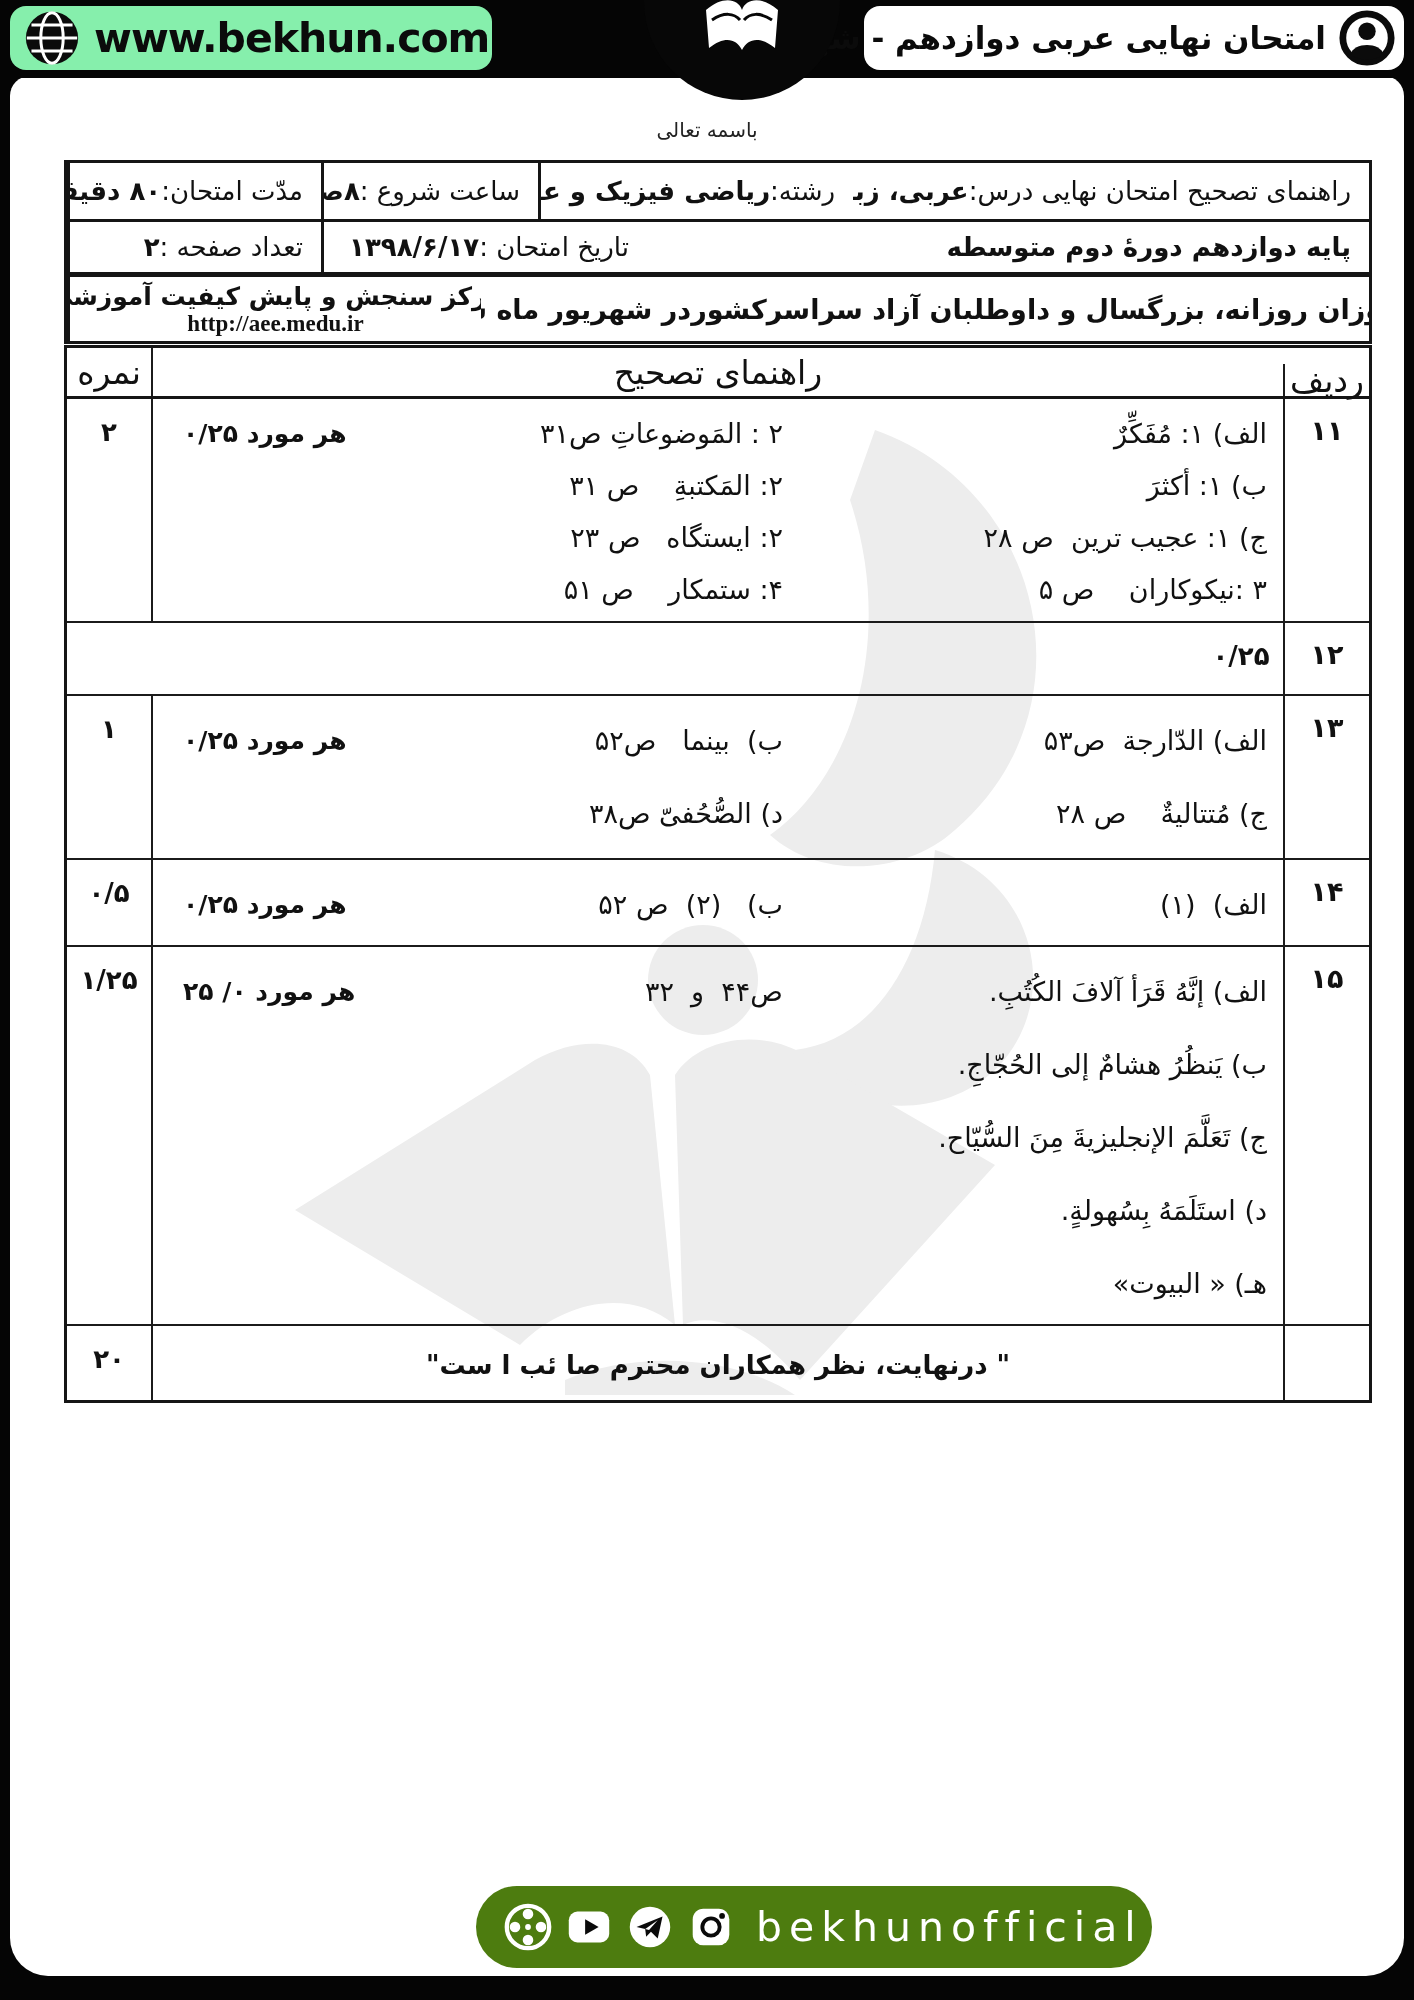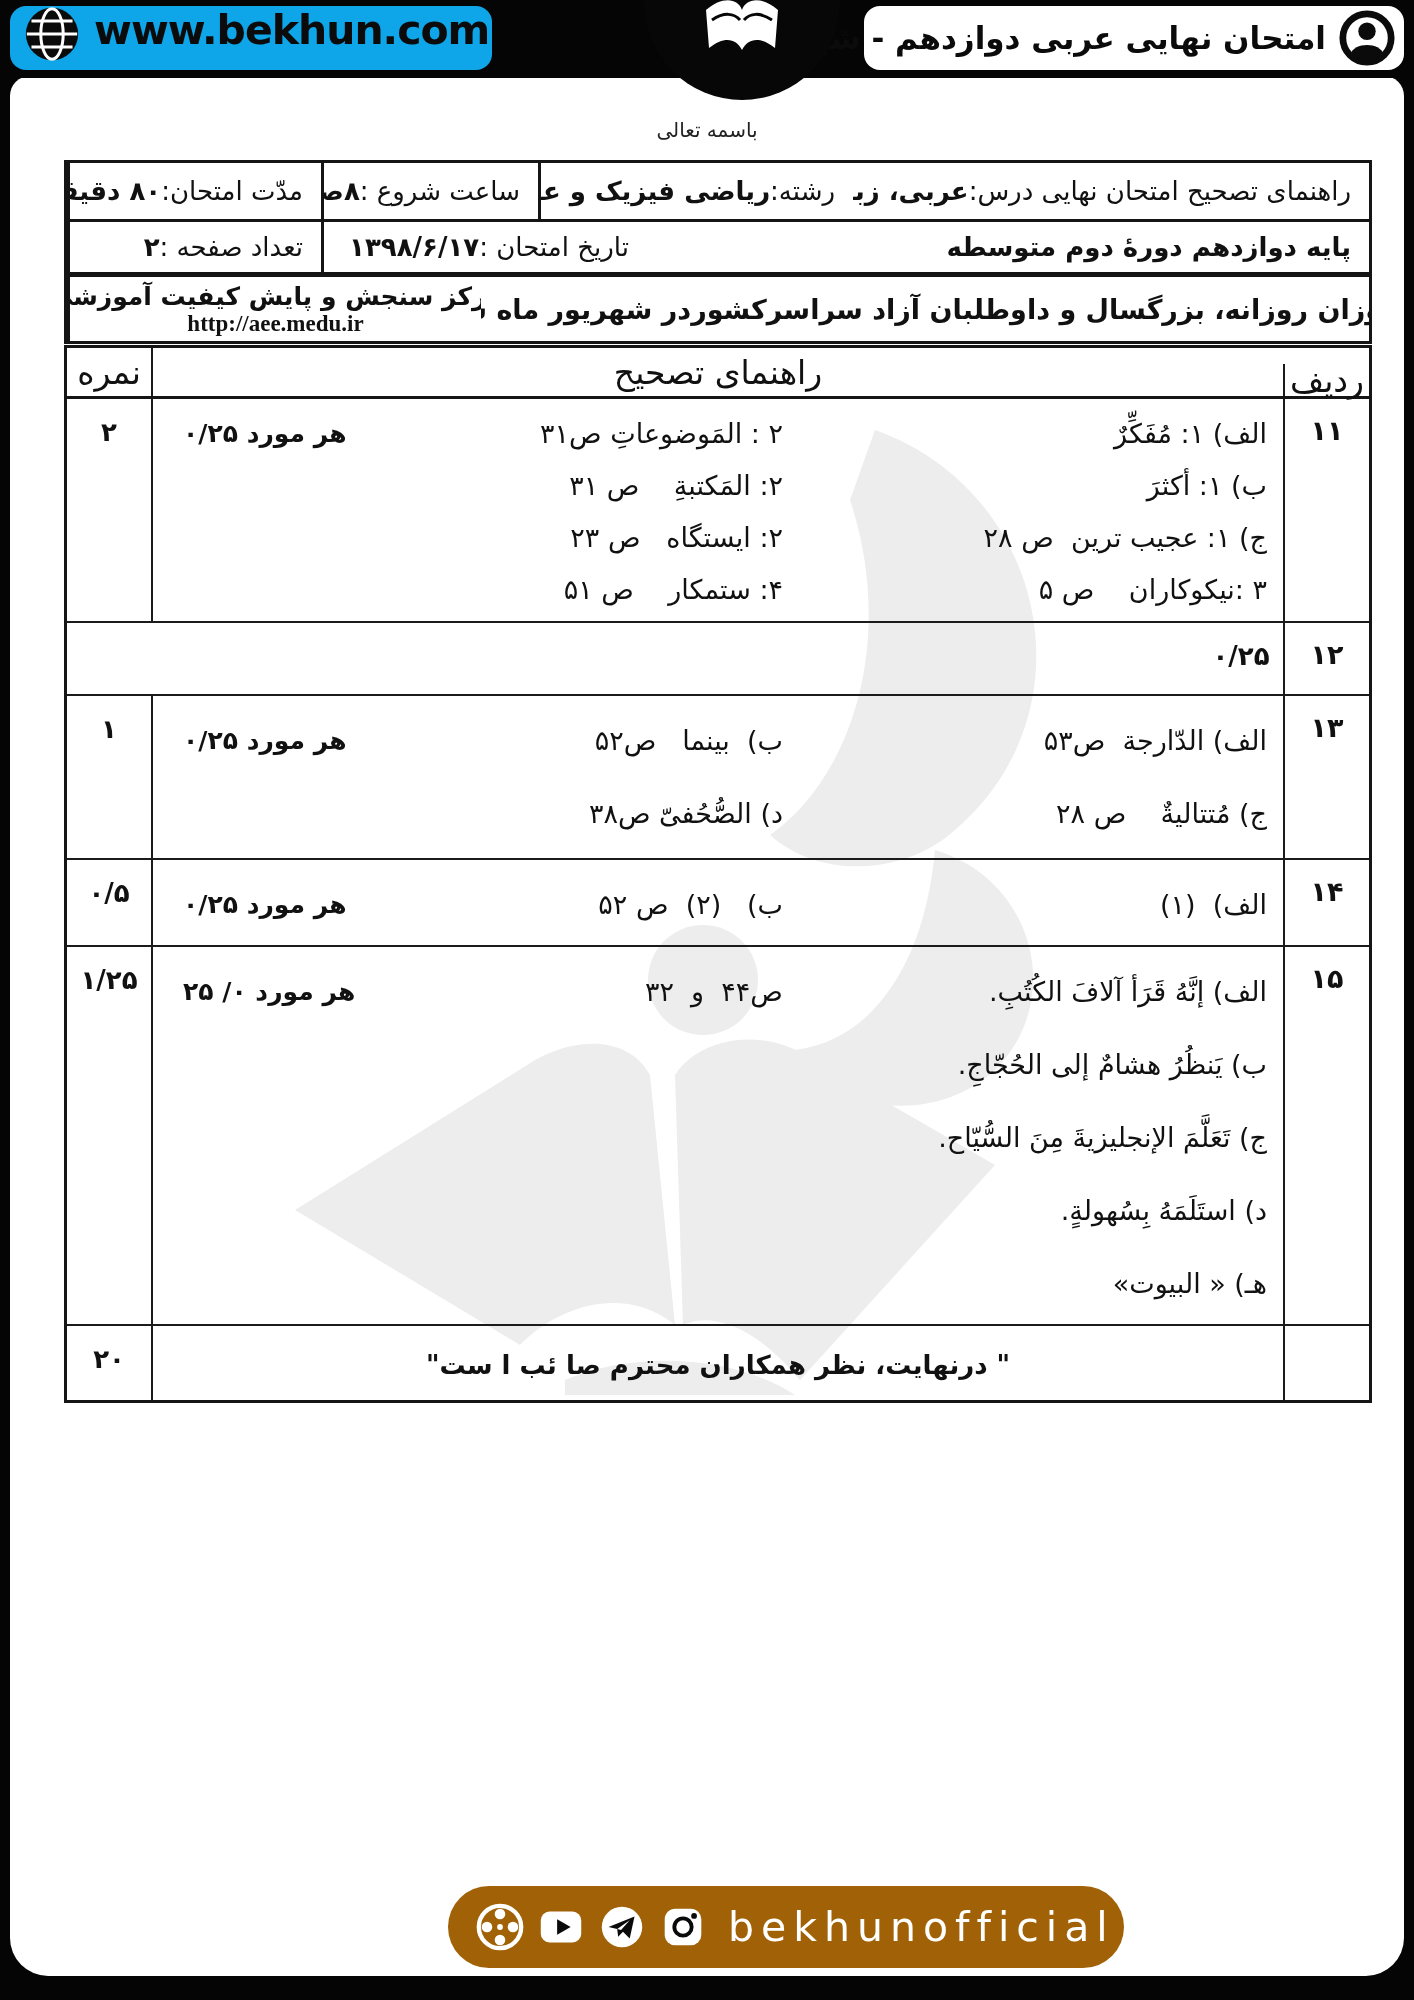--- a/index.html
+++ b/index.html
@@ -3,22 +3,22 @@
 <meta charset="utf-8">
 <style>
   html,body{margin:0;padding:0;background:#000;}
   .page{position:relative;width:1414px;height:2000px;background:#050505;overflow:hidden;
         font-family:"DejaVu Sans",sans-serif;color:#111;margin:0 auto;}
   
   .sheet{position:absolute;left:10px;right:10px;top:76px;bottom:24px;background:#fff;
          border-radius:20px 20px 38px 38px;}
   
   .topbar{position:absolute;left:0;top:0;width:100%;height:78px;background:#050505;}
-  .site-pill{position:absolute;left:10px;top:6px;width:482px;height:64px;background:#0ea5e9;
-             border-radius:16px;display:flex;align-items:flex-start;gap:14px;padding:0 4px 0 14px;box-sizing:border-box;z-index:3;}
+  .site-pill{position:absolute;left:10px;top:6px;width:482px;height:64px;background:#86efac;
+             border-radius:16px;display:flex;align-items:center;gap:14px;padding:0 4px 0 14px;box-sizing:border-box;z-index:3;}
   .site-text{font-size:41px;font-weight:bold;letter-spacing:-1px;color:#0b0b0b;white-space:nowrap;}
   .title-pill{position:absolute;right:10px;top:6px;width:540px;height:64px;background:#fff;
               border-radius:16px;display:flex;align-items:center;flex-direction:row;direction:rtl;
               gap:12px;padding:0 8px;box-sizing:border-box;z-index:3;}
   .title-text{font-size:31px;font-weight:bold;color:#0b0b0b;white-space:nowrap;direction:rtl;}
   .emblem{position:absolute;left:642px;top:-98px;width:200px;height:200px;z-index:4;}
   
   .basmala{position:absolute;left:0;top:118px;width:100%;text-align:center;font-size:20px;color:#222;z-index:2;}
   
   .ibox{position:absolute;left:64px;width:1308px;border:3.5px solid #151515;box-sizing:border-box;
@@ -51,21 +51,21 @@
         padding-right:16px;font-size:27px;}
   .lh74 .line{height:73px;}
   .line span{white-space:pre;}
   .line .m{position:absolute;right:500px;}
   .line .note{position:absolute;left:30px;font-weight:bold;font-size:25px;}
   .finaltxt{display:flex;align-items:center;justify-content:center;height:62px;
             font-weight:bold;font-size:26px;direction:rtl;}
   
   .watermark{position:absolute;left:235px;top:420px;width:930px;height:980px;z-index:1;pointer-events:none;}
   
-  .footer-pill{position:absolute;left:448px;top:1886px;width:676px;height:82px;background:#a16207;
+  .footer-pill{position:absolute;left:476px;top:1886px;width:676px;height:82px;background:#4d7c0f;
                border-radius:46px;display:flex;align-items:center;gap:9px;padding:4px 26px;
                box-sizing:border-box;z-index:5;}
   .footer-handle{color:#fff;font-size:41px;letter-spacing:7px;margin-left:10px;white-space:nowrap;}
   .sicon{width:52px;height:52px;flex:0 0 auto;}
 </style>
 </head>
 <body>
 
 <div class="page">
 

